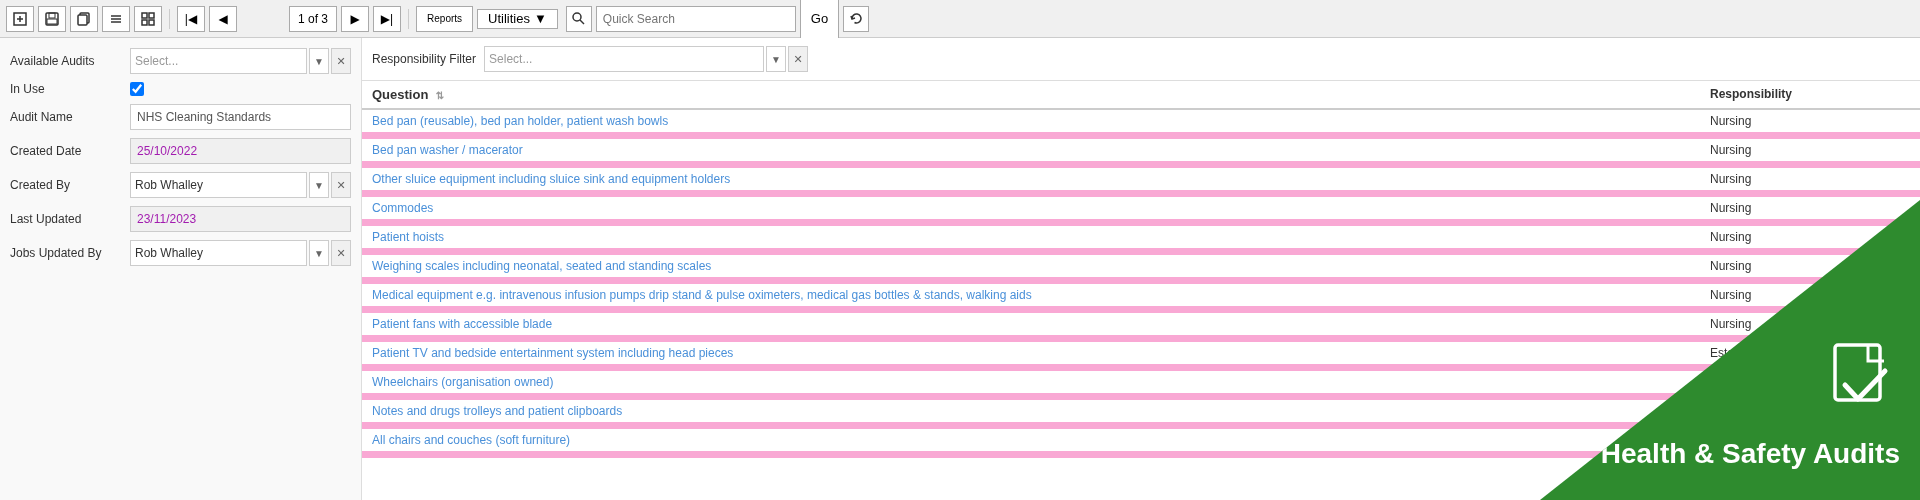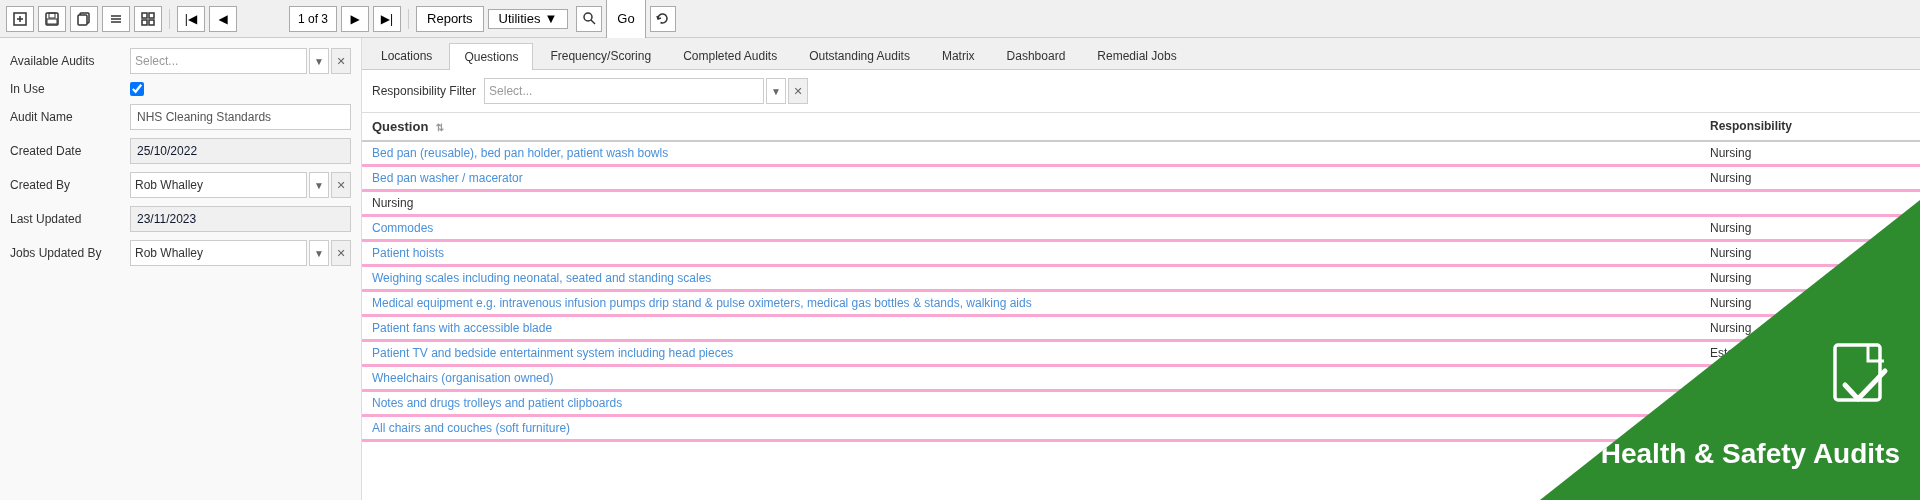--- a/index.html
+++ b/index.html
@@ -27,21 +27,21 @@
       align-items: center;
       justify-content: center;
     }
     .toolbar-separator { width: 1px; background: #ccc; height: 20px; margin: 0 3px; }
     .toolbar-page-info { background: white; border: 1px solid #aaa; padding: 3px 8px; height: 26px; display: flex; align-items: center; font-size: 12px; margin-left: 48px; }
     .toolbar-reports-btn {
       background: white;
       border: 1px solid #aaa;
       padding: 3px 10px;
       cursor: pointer;
-      font-size: 13px;
+      font-size: 10px;
       height: 26px;
       display: flex;
       align-items: center;
     }
     .toolbar-utilities-btn {
       background: white;
       border: 1px solid #aaa;
       padding: 3px 10px;
       cursor: pointer;
       font-size: 13px;
@@ -121,21 +121,21 @@
       flex: 1;
       border: 1px solid #ccc;
       padding: 3px 6px;
       height: 26px;
       background: white;
       font-size: 12px;
       color: #555;
     }
     .form-control-readonly {
       background: #f0f0f0;
-      color: #0f172a;
+      color: #a21caf;
     }
     .form-select-container {
       flex: 1;
       display: flex;
       align-items: center;
       gap: 2px;
     }
     .form-select {
       flex: 1;
       border: 1px solid #ccc;
@@ -263,21 +263,21 @@
     }
     .col-responsibility {
       width: 200px;
       font-weight: bold;
       font-size: 12px;
       color: #333;
     }
     .table-row {
       display: flex;
       padding: 4px 10px;
-      border-bottom: 3px solid #f9a8d4;
+      border-bottom: 7px solid #f9a8d4;
       align-items: center;
     }
     .cell-question {
       flex: 1;
       font-size: 12px;
       color: #4a90d9;
       cursor: pointer;
     }
     .cell-responsibility {
       width: 200px;
@@ -380,20 +380,21 @@
     <span>Utilities</span>
     <span>▼</span>
   </button>
   <div class="search-area">
     <div class="search-icon-btn">
       <svg width="13" height="13" viewBox="0 0 13 13">
           <circle cx="5" cy="5" r="4" fill="none" stroke="#333" stroke-width="1.5"></circle>
           <line x1="8" y1="8" x2="12" y2="12" stroke="#333" stroke-width="1.5"></line>
         </svg>
     </div>
+    <input class="search-input" type="text" placeholder="Quick Search" style="">
     <button class="go-btn">Go</button>
     <button class="refresh-btn" title="Refresh">
       <svg width="13" height="13" viewBox="0 0 13 13">
           <path d="M2 6.5 A4.5 4.5 0 1 1 4.5 10.5" fill="none" stroke="#333" stroke-width="1.5"></path>
           <polyline points="1,4 2,7 5,6" fill="none" stroke="#333" stroke-width="1.5"></polyline>
         </svg>
     </button>
   </div>
 </div>
 
@@ -452,30 +453,20 @@
           <option>Rob Whalley</option>
         </select>
         <div class="select-arrow">▼</div>
         <div class="clear-btn">✕</div>
       </div>
     </div>
   </div>
 
   <div class="right-panel">
 
-    <div class="tabs">
-      <div class="tab">Locations</div>
-      <div class="tab active">Questions</div>
-      <div class="tab">Frequency/Scoring</div>
-      <div class="tab">Completed Audits</div>
-      <div class="tab">Outstanding Audits</div>
-      <div class="tab">Matrix</div>
-      <div class="tab">Dashboard</div>
-      <div class="tab">Remedial Jobs</div>
-    </div>
 
     <div class="filter-bar">
       <span class="filter-label">Responsibility Filter</span>
       <div class="filter-select-container">
         <select class="filter-select">
           <option>Select...</option>
         </select>
         <div class="select-arrow">▼</div>
         <div class="clear-btn">✕</div>
       </div>
@@ -494,20 +485,21 @@
         <div class="cell-question">Bed pan (reusable), bed pan holder, patient wash bowls</div>
         <div class="cell-responsibility">Nursing</div>
       </div>
 
       <div class="table-row">
         <div class="cell-question">Bed pan washer / macerator</div>
         <div class="cell-responsibility">Nursing</div>
       </div>
 
       <div class="table-row">
+        <div class="cell-question">Other sluice equipment including sluice sink and equipment holders</div>
         <div class="cell-responsibility">Nursing</div>
       </div>
 
       <div class="table-row">
         <div class="cell-question">Commodes</div>
         <div class="cell-responsibility">Nursing</div>
       </div>
 
       <div class="table-row">
         <div class="cell-question">Patient hoists</div>

